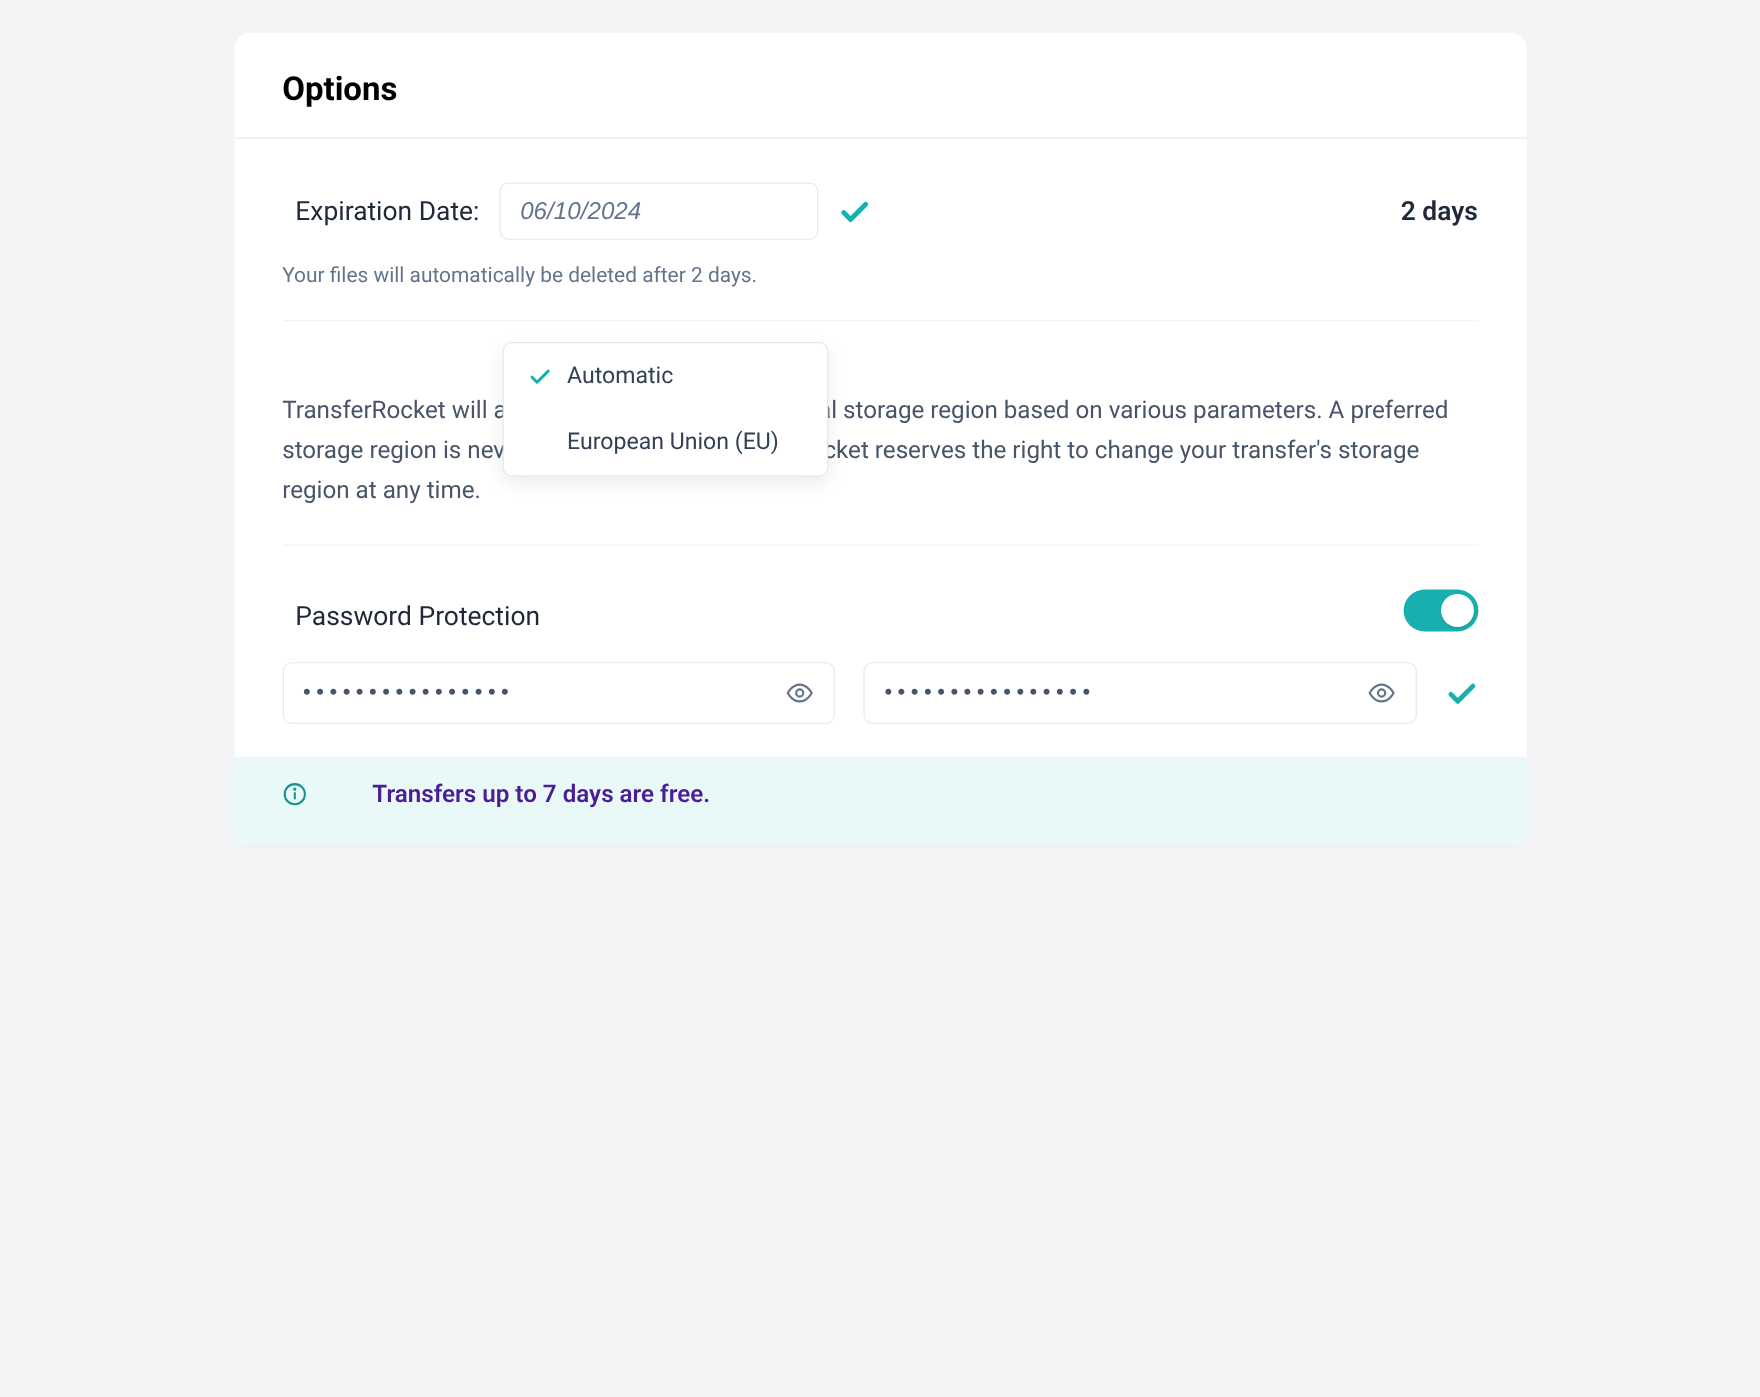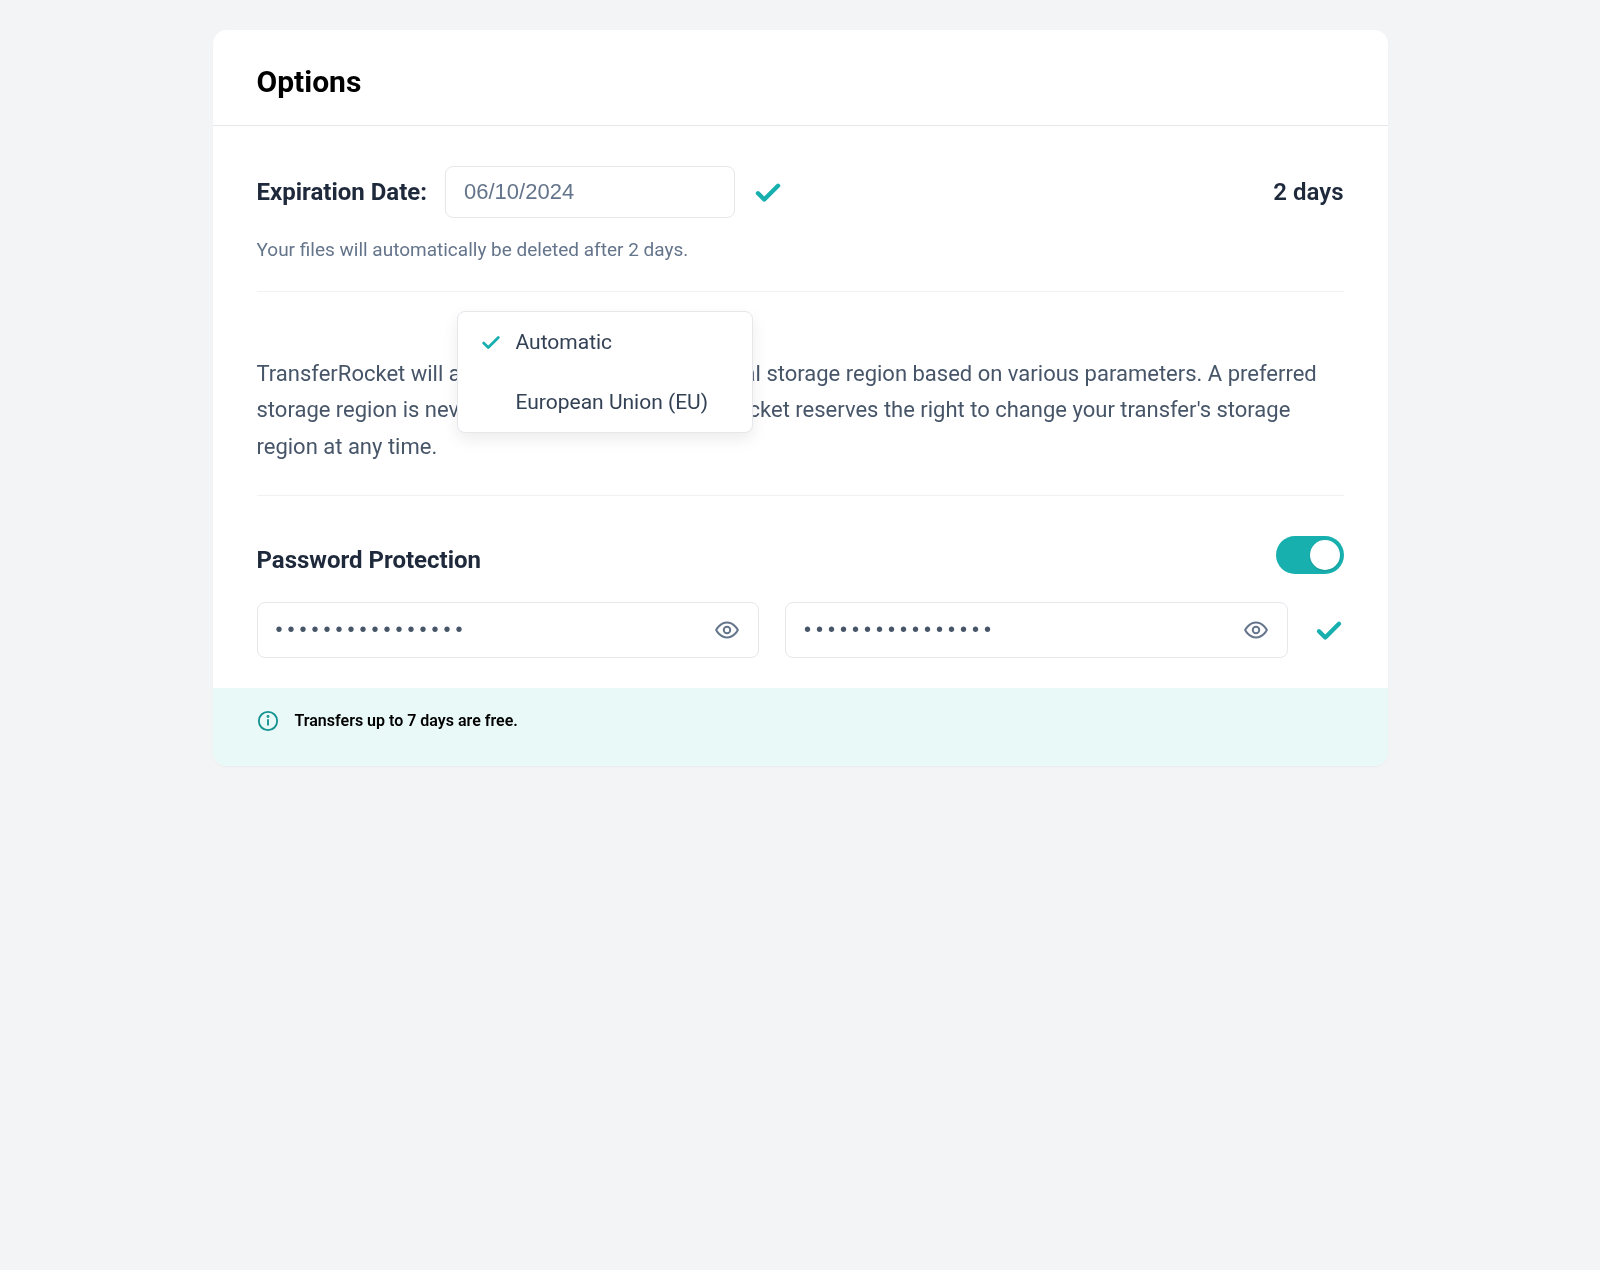--- a/index.html
+++ b/index.html
@@ -36,31 +36,33 @@
   .section:last-of-type { border-bottom: none; }
 
   .row {
     display: flex;
     align-items: center;
     gap: 18px;
     flex-wrap: wrap;
   }
   .label {
     font-size: 24px;
-    font-weight: 700;
+    font-weight: 400;
     color: #1e293b;
+    margin-left: 12px;
   }
   .input-text {
     border: 1px solid #e5e7eb;
     border-radius: 8px;
     padding: 12px 18px;
     font-size: 22px;
     color: #64748b;
     width: 290px;
     background: #fff;
+    font-style: italic;
   }
   .check-icon {
     width: 30px; height: 30px;
     color: #17b0af;
     flex: 0 0 auto;
   }
   .spacer { flex: 1 1 auto; }
   .duration {
     font-size: 24px;
     font-weight: 600;
@@ -174,23 +176,24 @@
     gap: 16px;
     border-bottom-left-radius: 14px;
     border-bottom-right-radius: 14px;
   }
   .banner .info-icon {
     width: 22px; height: 22px;
     color: #13928f;
     flex: 0 0 auto;
   }
   .banner span {
-    font-size: 16px;
+    font-size: 22px;
     font-weight: 600;
-    color: #000000;
+    color: #4c1d95;
+    margin-left: 44px;
   }
 </style>
 </head>
 <body>
 
 <div class="card">
 
   <div class="card-header">
     <h1>Options</h1>
   </div>

